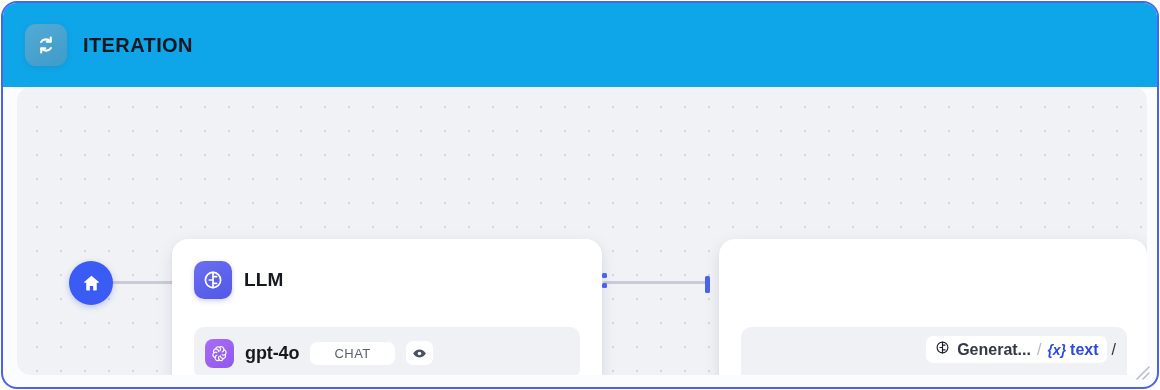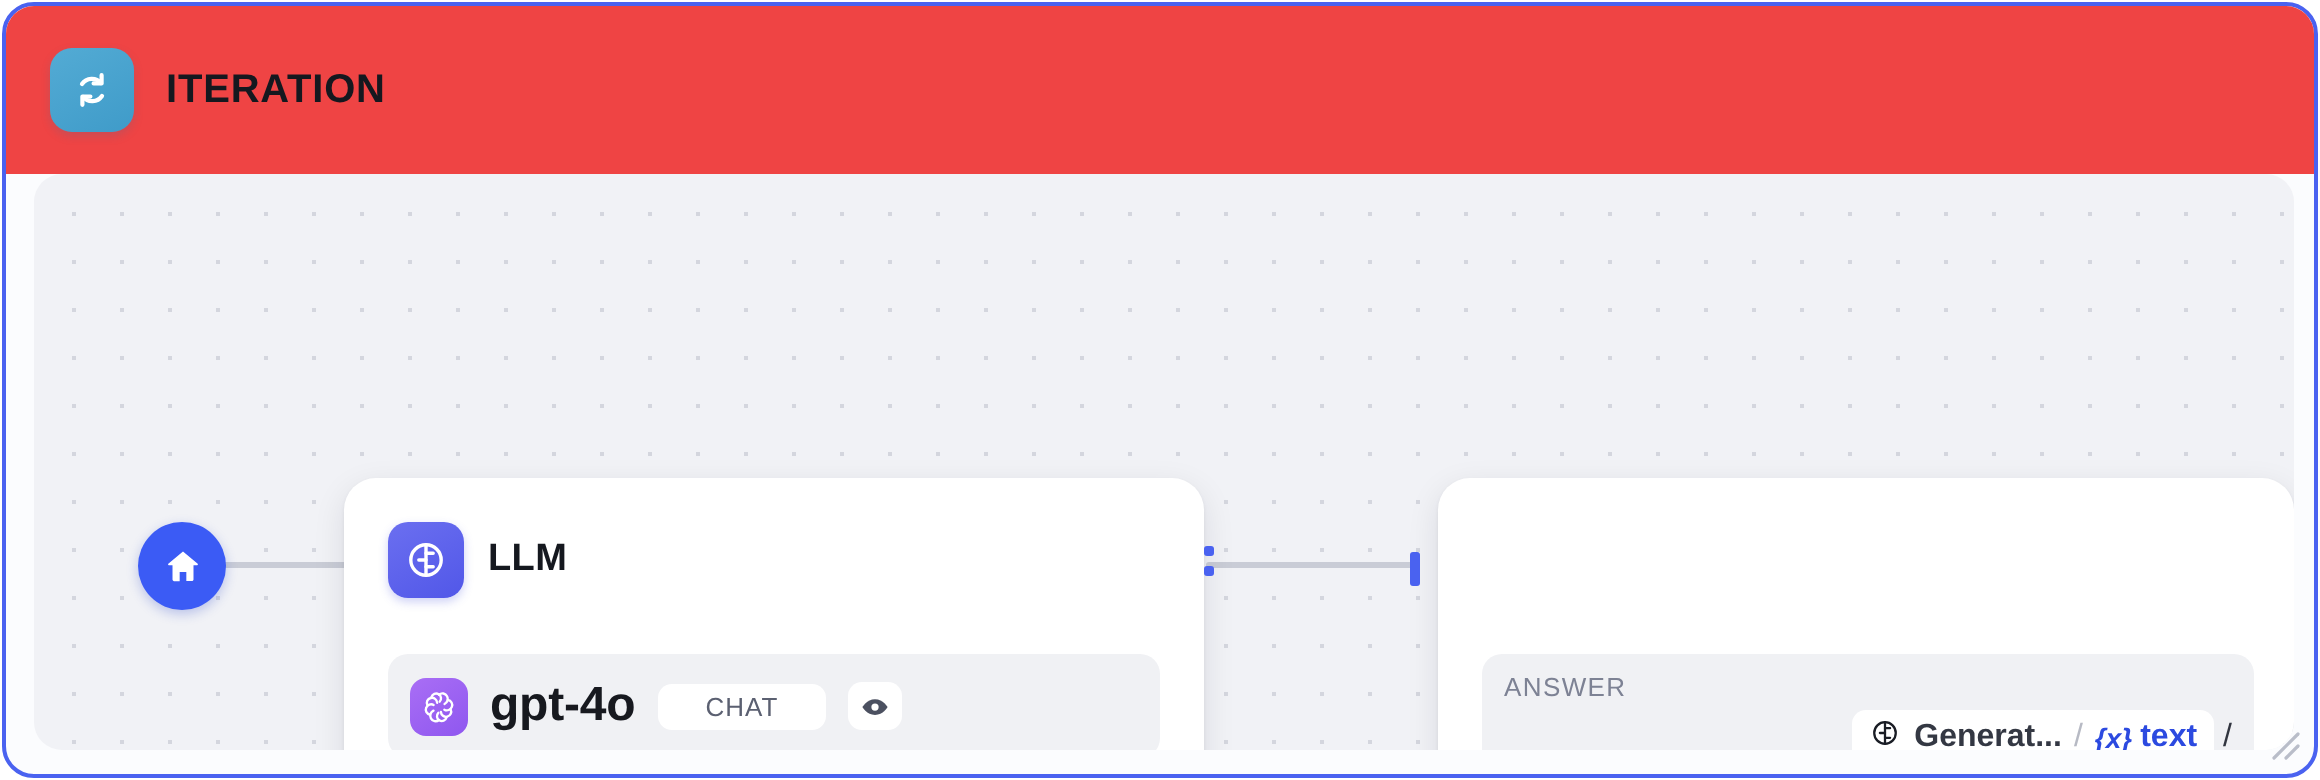--- a/index.html
+++ b/index.html
@@ -22,21 +22,21 @@
   }
 
   .iteration-header {
     position: absolute;
     left: 0; top: 0;
     width: 100%; height: 84px;
     display: flex;
     align-items: center;
     padding-left: 22px;
     gap: 16px;
-    background: #ef4444;
+    background: #0ea5e9;
   }
 
   .iter-icon {
     width: 42px; height: 42px;
     border-radius: 11px;
     background: linear-gradient(150deg, #53abd4 0%, #3f9bc9 100%);
     display: flex; align-items: center; justify-content: center;
     box-shadow: 0 2px 5px rgba(60,110,150,.22);
     flex: 0 0 auto;
   }
@@ -145,21 +145,21 @@
 
   .oai-icon {
     width: 29px; height: 29px;
     border-radius: 8px;
     background: linear-gradient(145deg, #a96ef5 0%, #8f57ef 100%);
     display: flex; align-items: center; justify-content: center;
     flex: 0 0 auto;
   }
 
   .model-name {
-    font-size: 24px;
+    font-size: 18px;
     font-weight: 700;
     color: #17191f;
     letter-spacing: -.1px;
   }
 
   .chip-chat {
     background: #ffffff;
     border-radius: 7px;
     padding: 4px 24px;
     font-size: 13px;
@@ -279,21 +279,20 @@
             <path d="M1.9 12S5.4 5.7 12 5.7 22.1 12 22.1 12 18.6 18.3 12 18.3 1.9 12 1.9 12z" fill="#4b5060" stroke="none"></path>
             <circle cx="12" cy="12" r="2.9" fill="#ffffff" stroke="none"></circle>
           </svg>
         </div>
       </div>
     </div>
 
     <div class="node node-answer">
 
       <div class="answer-box">
-        <div class="answer-label">ANSWER</div>
         <div class="answer-value">
           <span class="var-chip">
             <span>
               <svg width="17" height="17" viewBox="0 0 24 24" fill="none" stroke="#1a1d25" stroke-width="1.6" stroke-linecap="round" stroke-linejoin="round">
                 <circle cx="12" cy="12" r="7.6"></circle>
                 <path d="M12 4.4v15.2"></path>
                 <path d="M12 8.6h3.6M12 15.4h3.6"></path>
                 <path d="M8.4 12H12"></path>
               </svg>
             </span>

